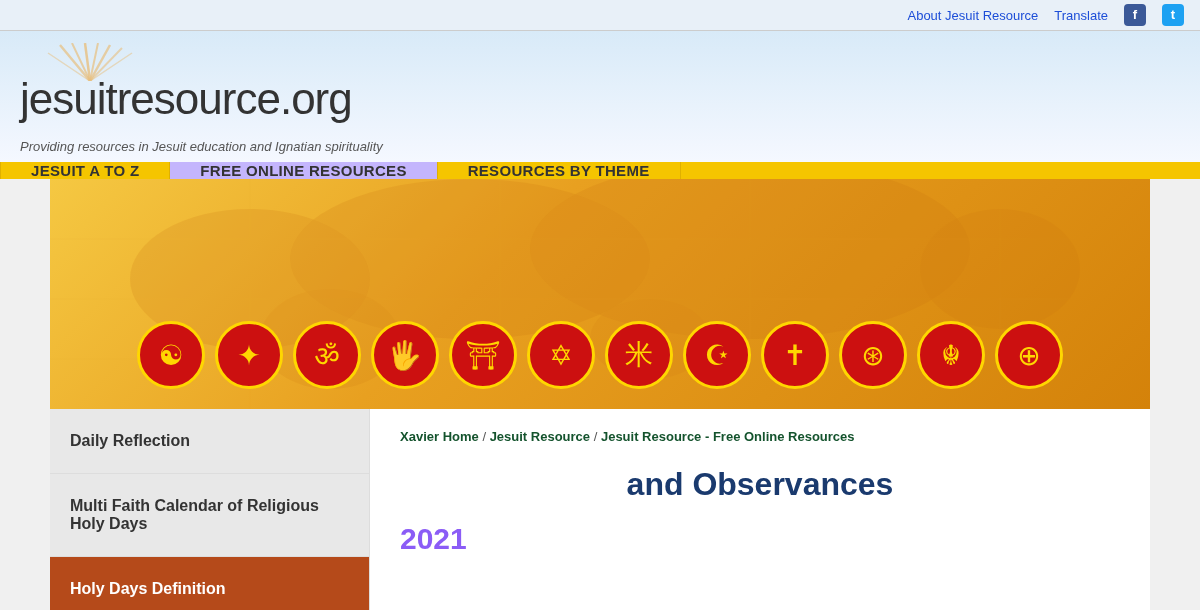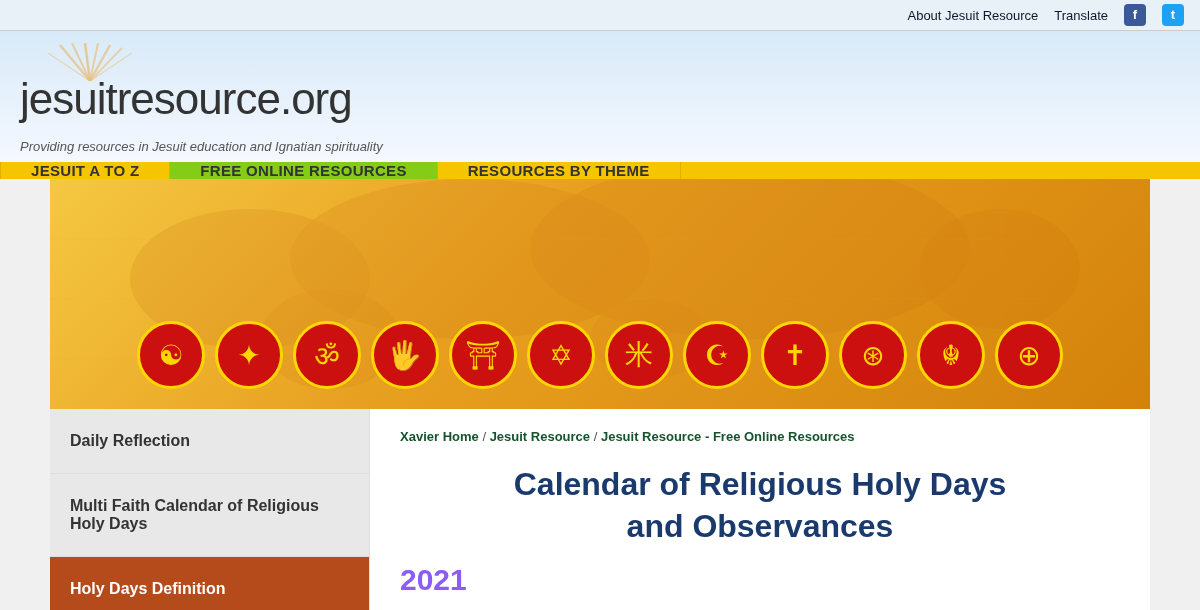--- a/index.html
+++ b/index.html
@@ -9,21 +9,21 @@
     #top-bar {
       background: #e8f0f8;
       display: flex;
       justify-content: flex-end;
       align-items: center;
       padding: 4px 16px;
       gap: 16px;
       border-bottom: 1px solid #ccc;
     }
     #top-bar a {
-      color: #0f172a;
+      color: #1d4ed8;
       text-decoration: none;
       font-size: 13px;
     }
     .social-icon {
       display: inline-block;
       width: 22px;
       height: 22px;
       border-radius: 4px;
       color: white;
       font-weight: bold;
@@ -66,21 +66,21 @@
       padding: 0 30px;
       font-size: 15px;
       font-weight: bold;
       color: #333;
       text-transform: uppercase;
       cursor: pointer;
       border-right: 1px solid #e0b000;
       letter-spacing: 0.3px;
     }
     .nav-item:first-child { border-left: 1px solid #e0b000; }
-    .nav-item.active { background: #84cc16; }
+    .nav-item.active { background: #c4b5fd; }
 
     
     #hero {
       width: 1100px;
       margin: 0 auto;
       height: 230px;
       background: linear-gradient(135deg, #f5c842 0%, #e8a020 40%, #d4820a 100%);
       position: relative;
       overflow: hidden;
       display: flex;
@@ -279,20 +279,19 @@
 
     <div id="breadcrumb">
       <a href="#">Xavier Home</a>
       <span> / </span>
       <a href="#">Jesuit Resource</a>
       <span> / </span>
       <a href="#">Jesuit Resource - Free Online Resources</a>
     </div>
 
     <div id="page-title">
-      <div>Calendar of Religious Holy Days</div>
       <div>and Observances</div>
     </div>
 
     <div id="year-heading">2021</div>
   </div>
 
 </div>
 
 </body></html>

